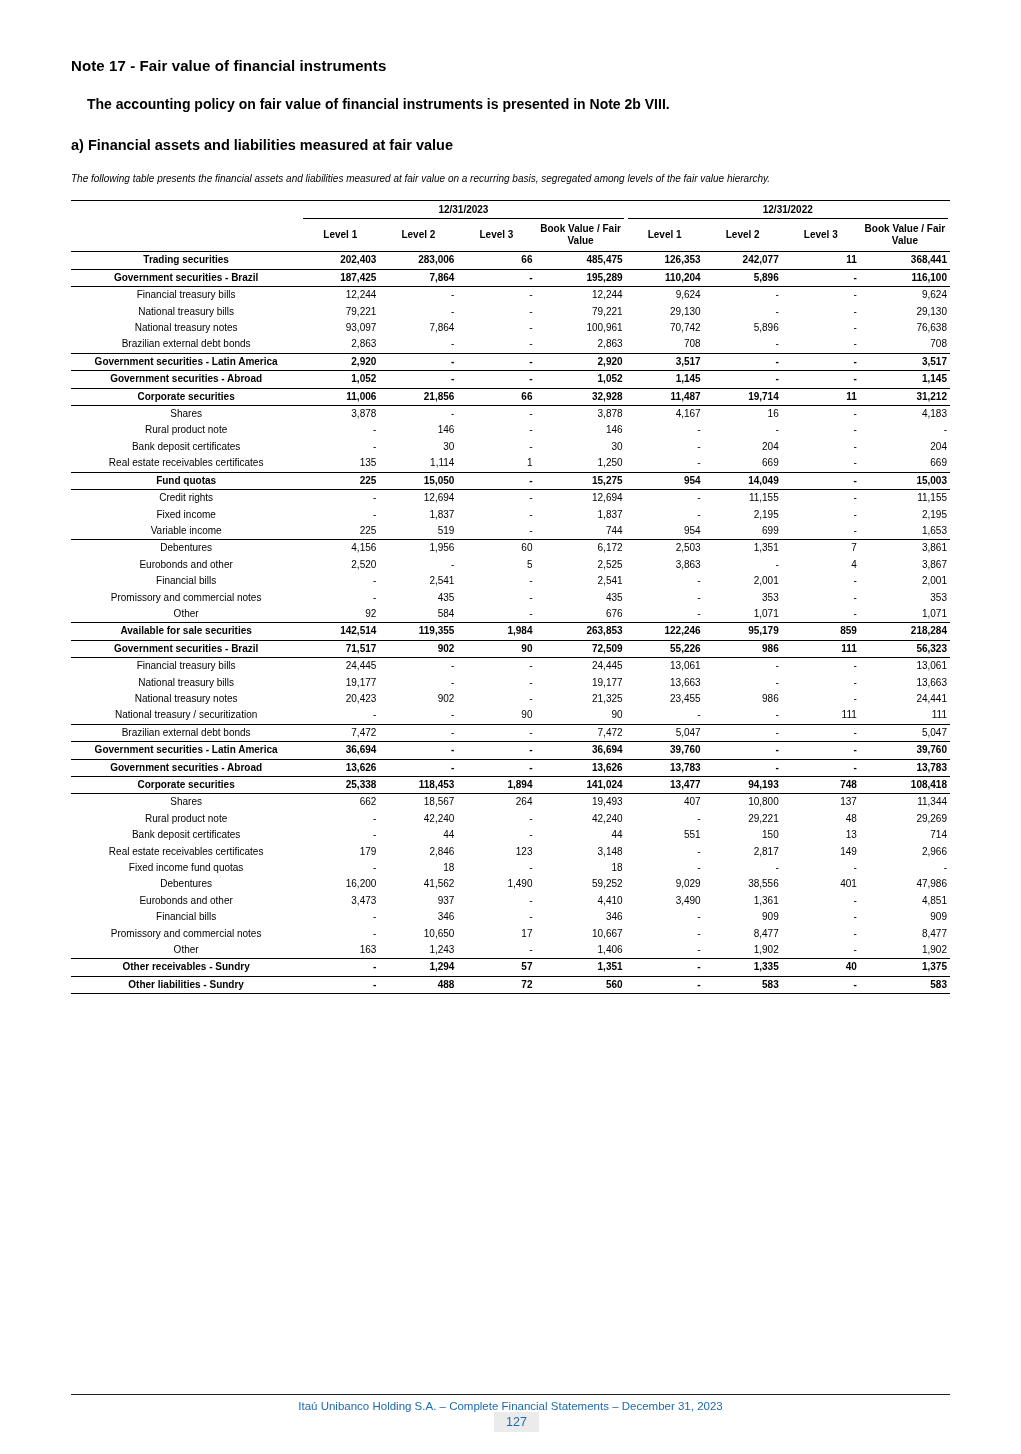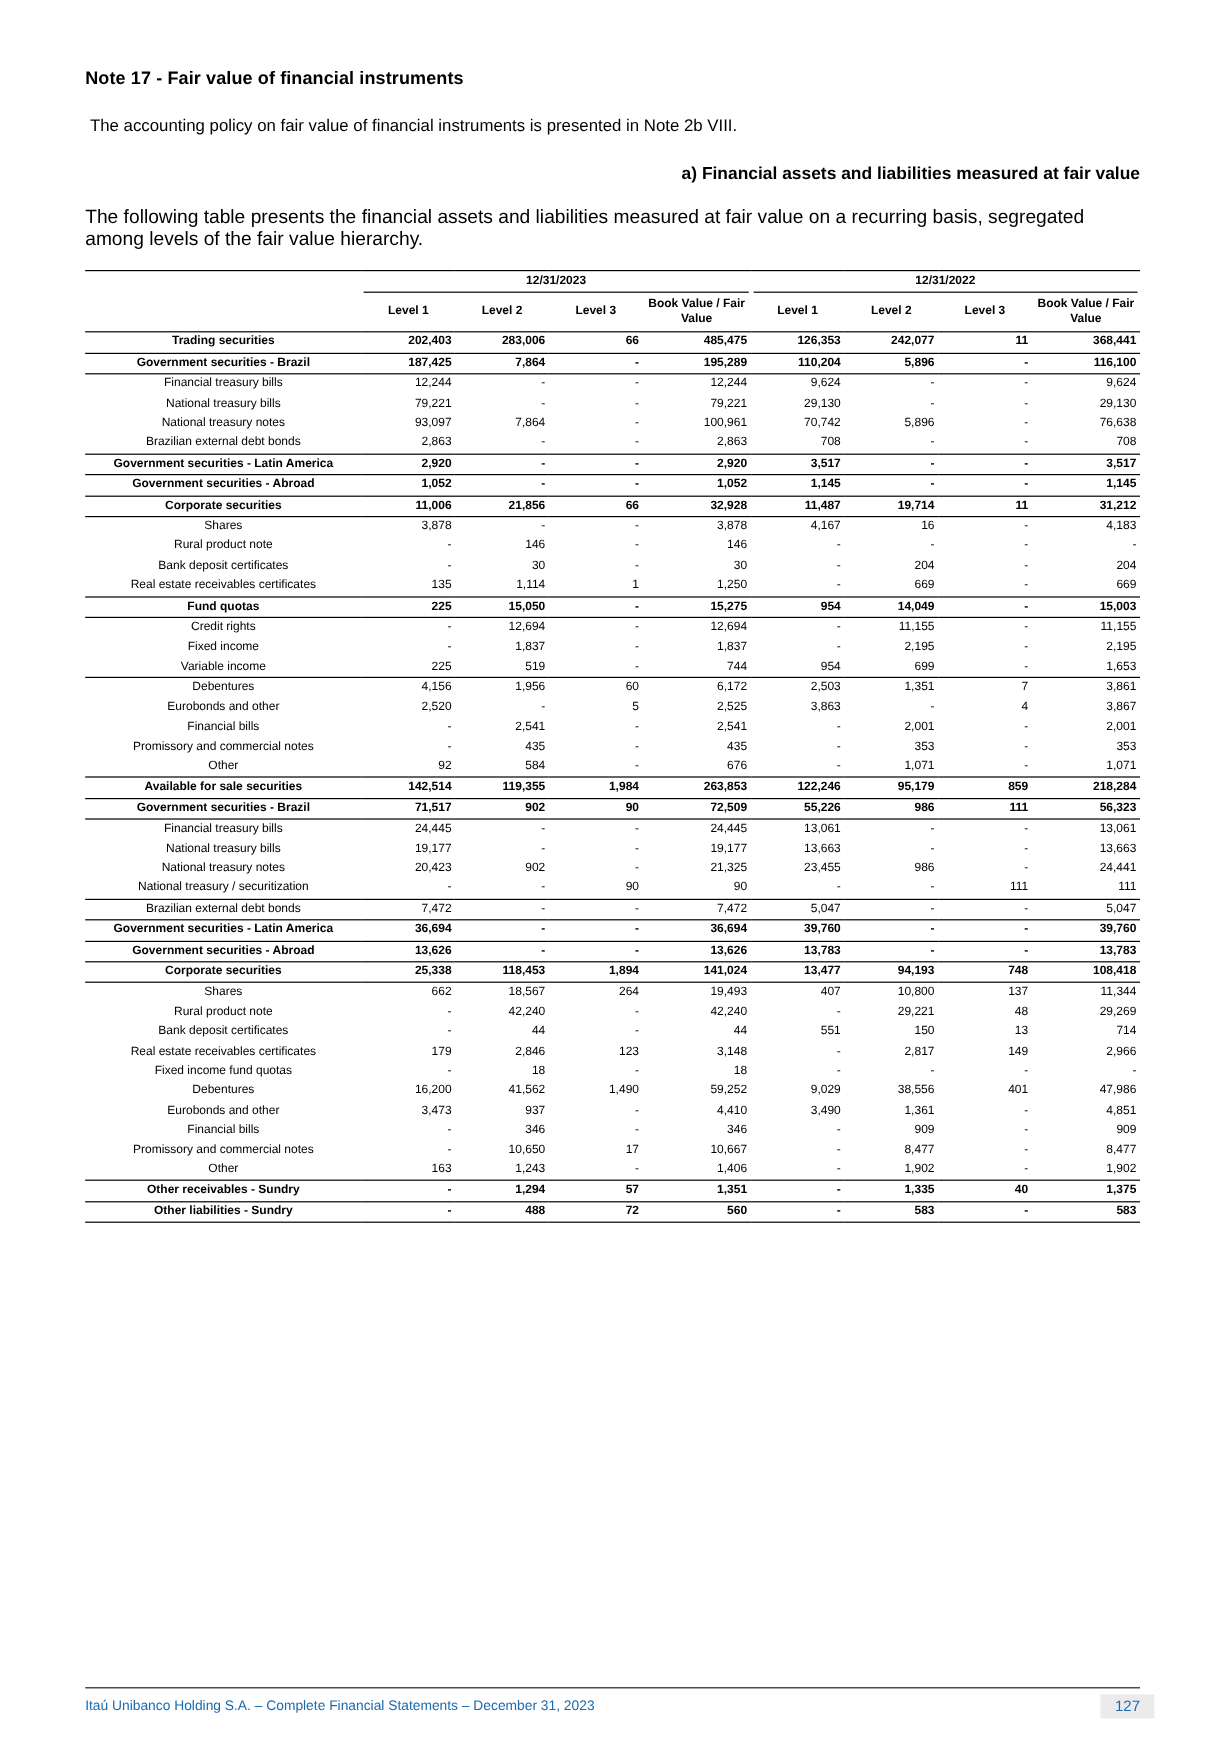--- a/index.html
+++ b/index.html
@@ -9,23 +9,23 @@
     height: 1454px;
     background: #ffffff;
     font-family: "Liberation Sans", sans-serif;
     color: #000;
     position: relative;
     overflow: hidden;
   }
   .content { padding: 57px 71px 0 71px; }
 
   .note-title { font-size: 15px; font-weight: bold; margin: 0; letter-spacing: 0.1px; }
-  .intro { font-size: 14px; margin: 22px 0 0 4px; }
-  .section-title { font-size: 14.5px; font-weight: bold; margin: 25px 0 0 0; text-align: right; }
-  .caption { font-size: 16px; margin: 20px 0 16px 0; }
+  .intro { font-size: 14px; margin: 22px 0 0 16px; font-weight: bold; }
+  .section-title { font-size: 14.5px; font-weight: bold; margin: 25px 0 0 0; }
+  .caption { font-size: 10px; margin: 20px 0 16px 0; font-style: italic; }
 
   table.fv {
     width: 879px;
     border-collapse: collapse;
     table-layout: fixed;
     margin-top: 15px;
     font-size: 10px;
   }
   table.fv col.c-label { width: 230px; }
   table.fv col.c-lvl { width: 78px; }
@@ -66,20 +66,21 @@
     left: 71px;
     right: 71px;
     bottom: 22px;
   }
   .footer-rule { border-top: 1.5px solid #222; }
   .footer-row {
     display: flex;
     justify-content: space-between;
     align-items: center;
     padding-top: 5px;
+    flex-direction: column;
   }
   .footer-text { color: var(--accent); font-size: 11.5px; }
   .page-number {
     color: var(--accent);
     font-size: 12.5px;
     background: var(--pagenum-bg);
     padding: 3px 12px 3px 12px;
     margin-right: -12px;
   }
 </style>

